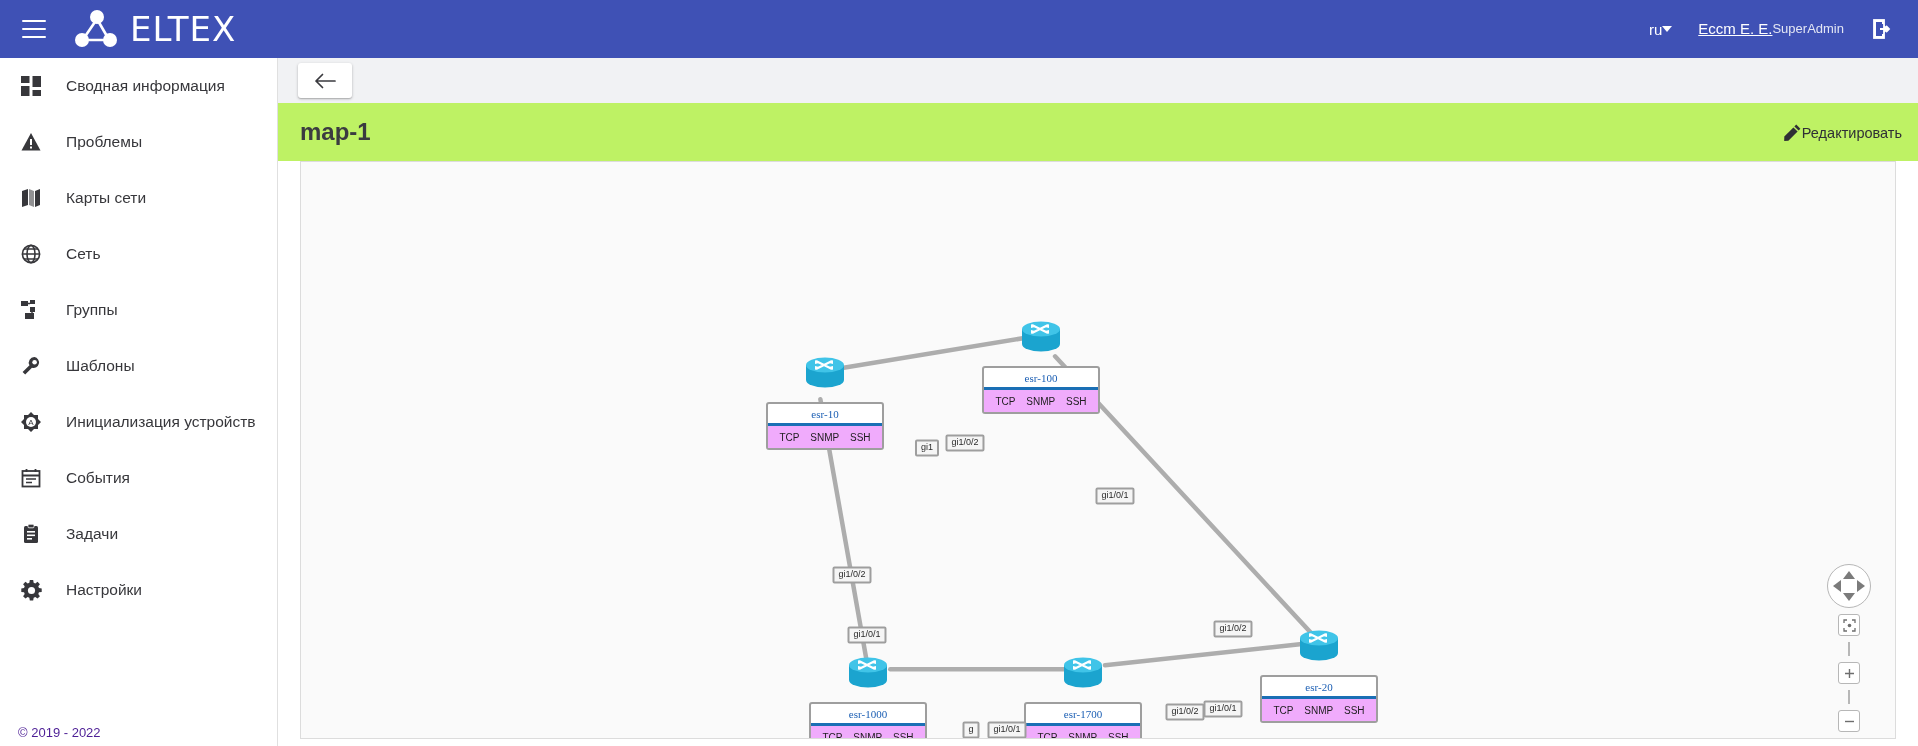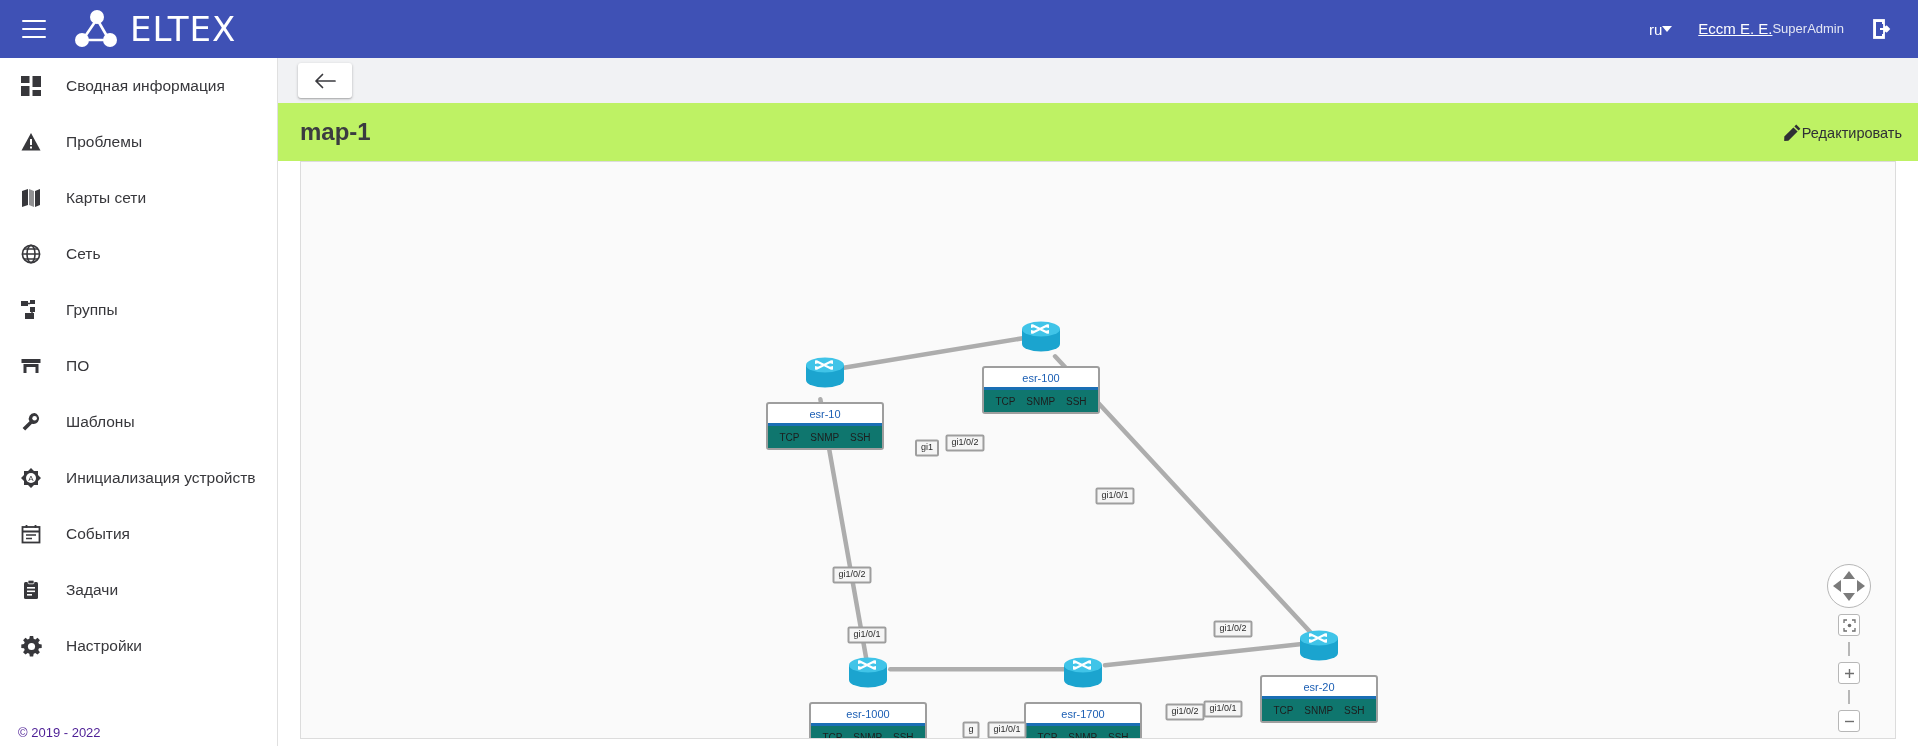--- a/index.html
+++ b/index.html
@@ -129,25 +129,25 @@
     transform: translateX(-50%);
     width: 118px;
     background: #ffffff;
     border: 2px solid #9e9e9e;
     border-radius: 3px;
     cursor: pointer;
   }
   .infobox-title {
     text-align: center; font-size: 11px; color: #1c5fb4;
     padding: 4px 0 3px; border-bottom: 3px solid #1a6fb5;
-    font-family: Liberation Sans, sans-serif;
+    font-family: Liberation Serif, serif;
   }
   .infobox-svcs {
     display: flex; justify-content: space-around; align-items: center;
-    background: #0f766e; height: 22px; padding: 0 6px;
+    background: #f0abfc; height: 22px; padding: 0 6px;
   }
   .svc { font-size: 10px; color: #1d1d1d; }
 
   
   .linklabel {
     position: absolute;
     transform: translate(-50%, -50%);
     background: #f5f5f5;
     border: 2px solid #9e9e9e;
     border-radius: 2px;
@@ -279,29 +279,20 @@
           <rect x="0" y="1" width="7" height="5"></rect>
             <rect x="9" y="0" width="5" height="4"></rect>
           <rect x="9" y="7" width="5" height="5"></rect>
             <rect x="4" y="13" width="9" height="6"></rect>
           <path d="M7 3.5 H9 M11 12 V13" stroke="#37373b" stroke-width="1.4"></path>
         </svg>
       </span>
       <span class="menu-label">Группы</span>
     </div>
 
-    <div class="menu-item">
-      <span class="menu-icon">
-        <svg width="20" height="20" viewBox="0 0 20 20" fill="#37373b">
-          <rect x="0.5" y="3" width="19" height="4"></rect>
-          <path d="M2.5 8 H17.5 V17 H14.5 V11 H5.5 V17 H2.5 Z"></path>
-        </svg>
-      </span>
-      <span class="menu-label">ПО</span>
-    </div>
 
     <div class="menu-item">
       <span class="menu-icon">
         <svg width="20" height="20" viewBox="0 0 20 20" fill="#37373b">
           <path d="M13.5 1 a5.5 5.5 0 0 0 -5 8.2 L1.6 16 l2.6 2.6 l6.8 -6.9 A5.5 5.5 0 1 0 13.5 1 Z"></path>
           <circle cx="13.6" cy="6.3" r="2.3" fill="#fff"></circle>
         </svg>
       </span>
       <span class="menu-label">Шаблоны</span>
     </div>

